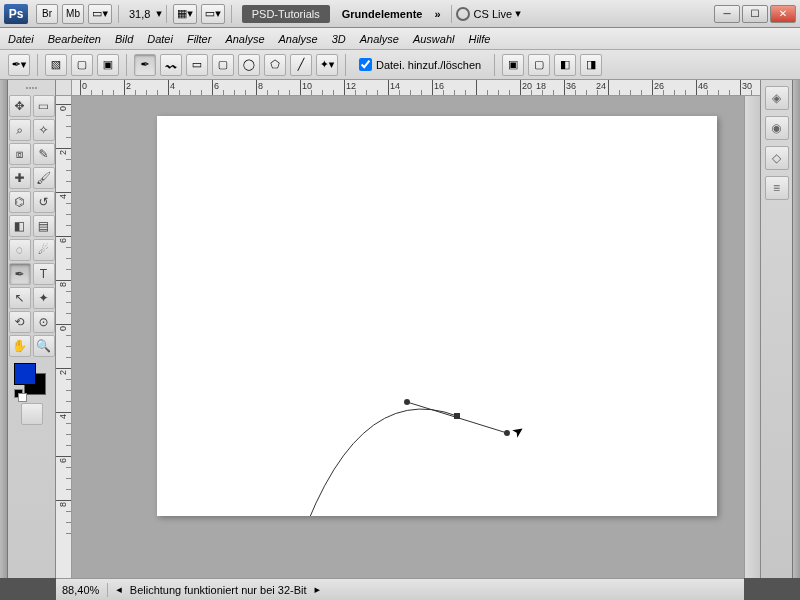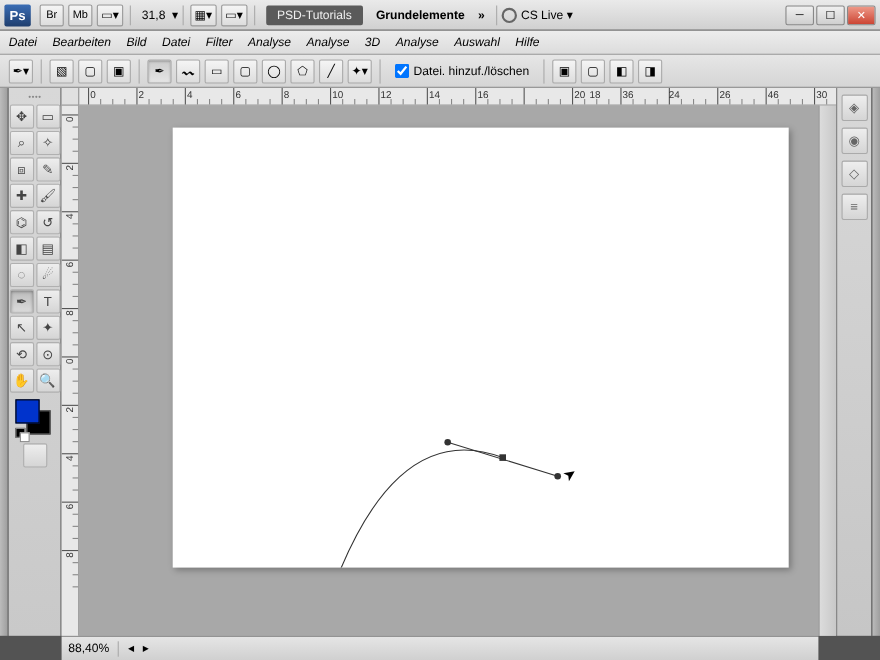--- a/index.html
+++ b/index.html
@@ -246,21 +246,21 @@
           <div class="tick-lbl" style="left: 450px;">20</div>
           <div class="mini-tick" style="left: 459px;"></div>
           <div class="mini-tick" style="left: 470px;"></div>
           <div class="mini-tick" style="left: 481px;"></div>
           <div class="tick" style="left: 492px;"></div>
           <div class="tick-lbl" style="left: 494px;">36</div>
           <div class="mini-tick" style="left: 503px;"></div>
           <div class="mini-tick" style="left: 514px;"></div>
           <div class="mini-tick" style="left: 525px;"></div>
           <div class="tick" style="left: 536px;"></div>
-          <div class="tick-lbl" style="left: 536px;">24</div>
+          <div class="tick-lbl" style="left: 524px;">24</div>
           <div class="mini-tick" style="left: 547px;"></div>
           <div class="mini-tick" style="left: 558px;"></div>
           <div class="mini-tick" style="left: 569px;"></div>
           <div class="tick" style="left: 580px;"></div>
           <div class="tick-lbl" style="left: 582px;">26</div>
           <div class="mini-tick" style="left: 591px;"></div>
           <div class="mini-tick" style="left: 602px;"></div>
           <div class="mini-tick" style="left: 613px;"></div>
           <div class="tick" style="left: 624px;"></div>
           <div class="tick-lbl" style="left: 626px;">46</div>
@@ -348,14 +348,15 @@
     <div class="panel-ico">◇</div>
     <div class="panel-ico">≡</div>
   </div>
   <div class="sidebar-frame right"></div>
 </div>
 
 <div class="statusbar">
   <span>88,40%</span>
   <div class="sb-sep"></div>
   <span>◂</span>
+  <span>Belichtung funktioniert nur bei 32-Bit</span>
   <span>▸</span>
 </div>
 
 </body></html>

